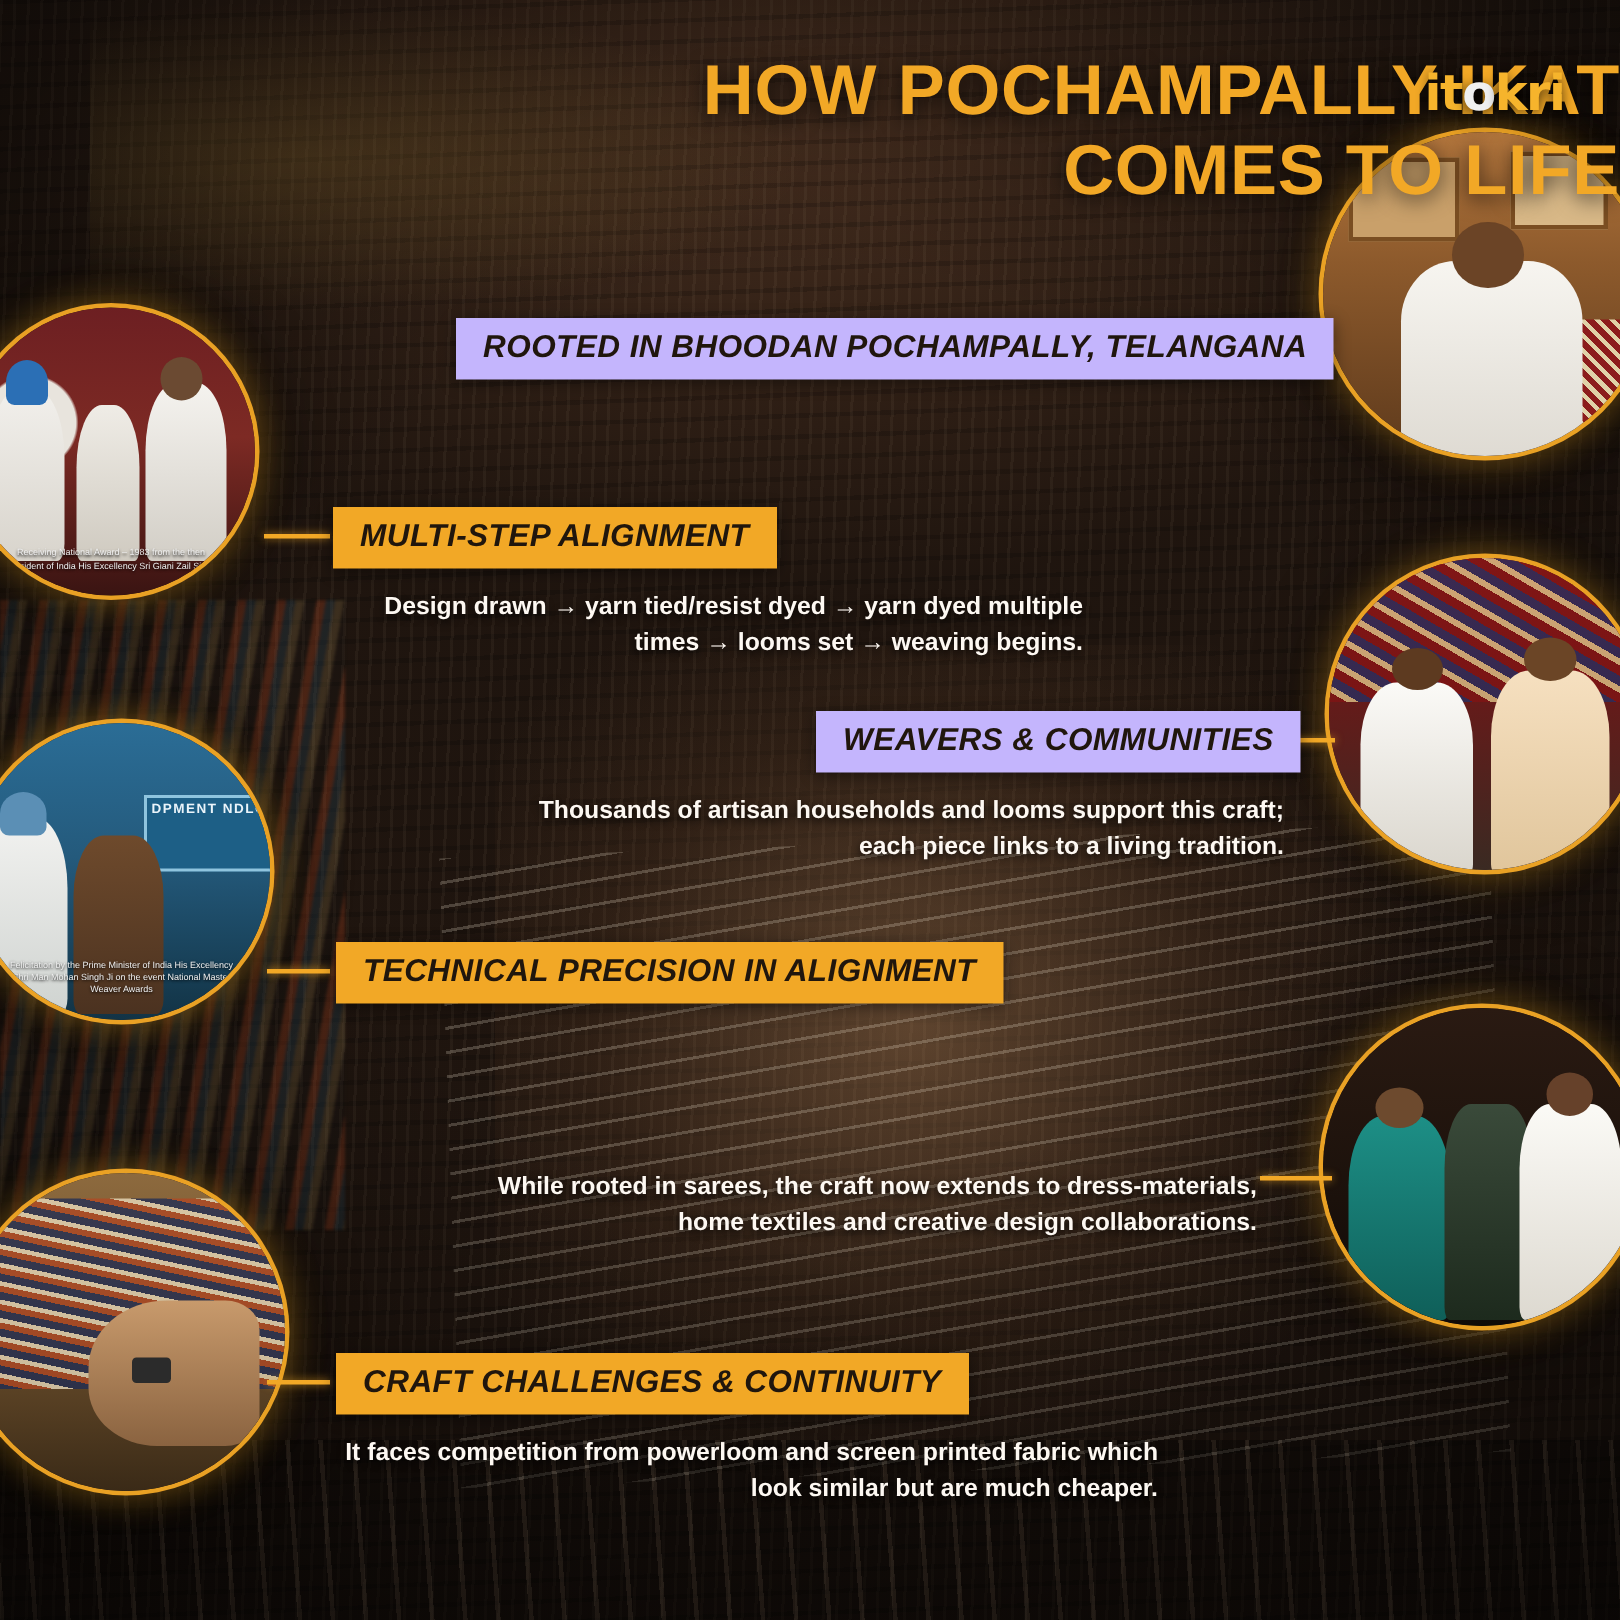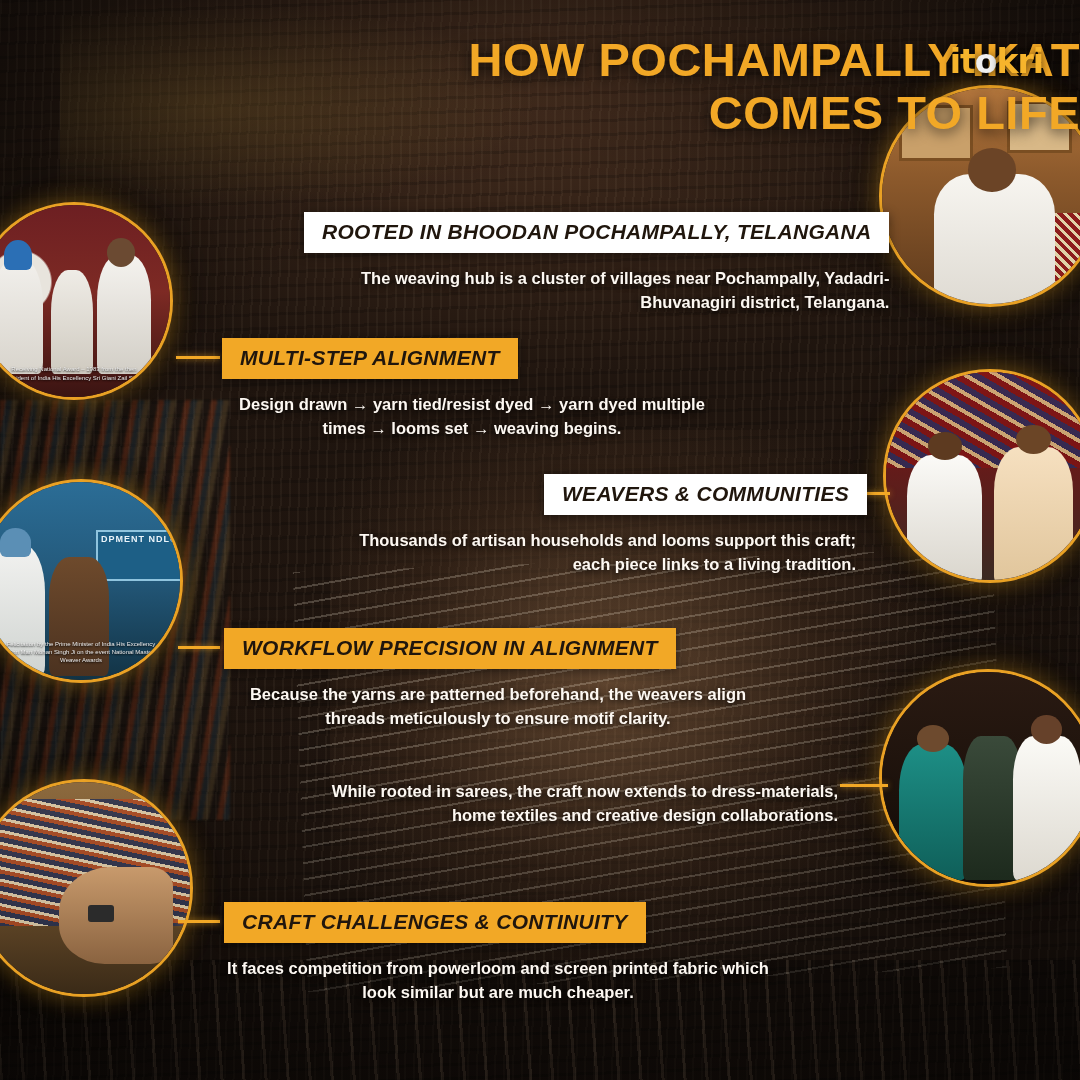--- a/index.html
+++ b/index.html
@@ -149,32 +149,32 @@
   .section { position:absolute; z-index:5; }
   .band {
     display:inline-block;
     padding:8px 18px 9px 18px;
     font-size:21px; font-weight:bold; font-style:italic;
     letter-spacing:0.3px;
     color:#20160d;
     box-shadow:0 2px 10px rgba(0,0,0,0.45);
     white-space:nowrap;
   }
-  .band.cream { background:#ffffff; }
+  .band.cream { background:#c4b5fd; }
   .band.amber { background:#f2a826; }
   .body-text {
     margin-top:13px;
     color:#fdf8f2;
     font-size:16.5px; font-weight:bold;
     line-height:1.46;
     text-shadow:0 2px 6px rgba(0,0,0,0.85);
     max-width:620px;
   }
   .right-al { text-align:right; }
-  .left-al { text-align:center; }
+  .left-al { text-align:right; }
 
   .tick { position:absolute; height:3px; background:#f2a826; z-index:5; box-shadow:0 0 6px rgba(242,168,38,.7); }
 
   #sec-rooted { left:304px; top:212px; }
   #sec-rooted .body-text { margin-left:auto; }
   #sec-workflow { left:222px; top:338px; }
   #sec-weavers  { left:544px; top:474px; }
   #sec-weavers .body-text { margin-left:auto; }
   #sec-precision{ left:224px; top:628px; }
   #sec-tradition{ left:436px; top:766px; }
@@ -264,36 +264,34 @@
 
 <div class="tick" id="tick-rooted"></div>
 <div class="tick" id="tick-workflow"></div>
 <div class="tick" id="tick-weavers"></div>
 <div class="tick" id="tick-precision"></div>
 <div class="tick" id="tick-tradition"></div>
 <div class="tick" id="tick-challenges"></div>
 
 <div class="section" id="sec-rooted">
   <div class="band cream">ROOTED IN BHOODAN POCHAMPALLY, TELANGANA</div>
-  <div class="body-text right-al" style="width:532px;">The weaving hub is a cluster of villages near Pochampally, Yadadri-Bhuvanagiri district, Telangana.</div>
 </div>
 
 <div class="section" id="sec-workflow">
   <div class="band amber">MULTI-STEP ALIGNMENT</div>
   <div class="body-text left-al" style="width:500px;">Design drawn → yarn tied/resist dyed → yarn dyed multiple times → looms set → weaving begins.</div>
 </div>
 
 <div class="section" id="sec-weavers">
   <div class="band cream">WEAVERS &amp; COMMUNITIES</div>
   <div class="body-text right-al" style="width:530px; margin-left:-218px;">Thousands of artisan households and looms support this craft; each piece links to a living tradition.</div>
 </div>
 
 <div class="section" id="sec-precision">
-  <div class="band amber">WORKFLOW PRECISION IN ALIGNMENT</div>
-  <div class="body-text left-al" style="width:548px;">Because the yarns are patterned beforehand, the weavers align threads meticulously to ensure motif clarity.</div>
+  <div class="band amber">TECHNICAL PRECISION IN ALIGNMENT</div>
 </div>
 
 <div class="section" id="sec-tradition">
   <div class="body-text right-al" style="width:548px; margin-left:-146px;">While rooted in sarees, the craft now extends to dress-materials, home textiles and creative design collaborations.</div>
 </div>
 
 <div class="section" id="sec-challenges">
   <div class="band amber">CRAFT CHALLENGES &amp; CONTINUITY</div>
   <div class="body-text left-al" style="width:548px;">It faces competition from powerloom and screen printed fabric which look similar but are much cheaper.</div>
 </div>

